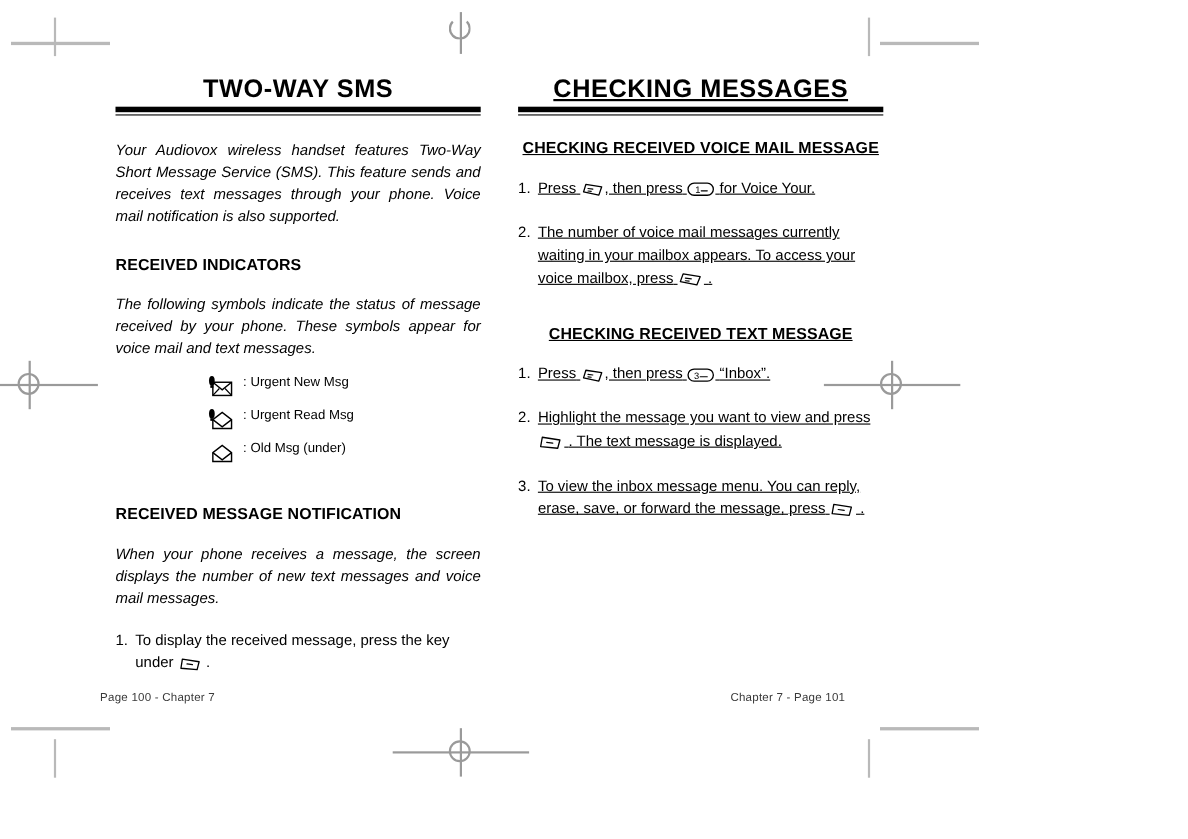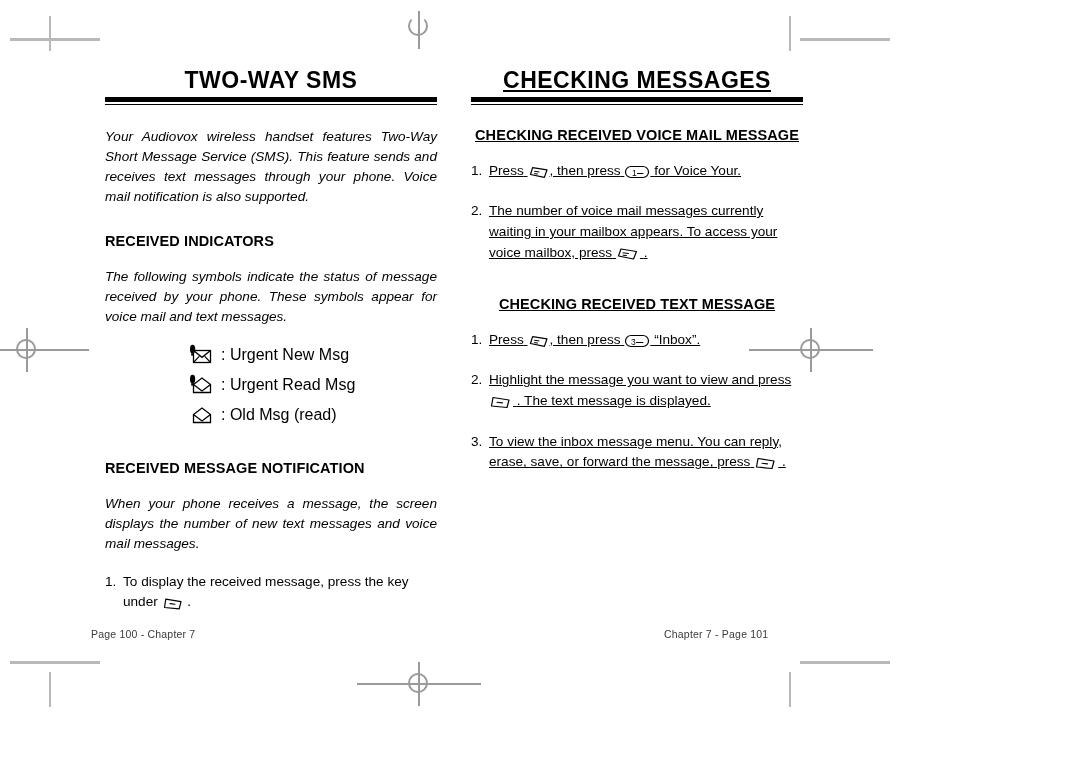--- a/index.html
+++ b/index.html
@@ -114,23 +114,23 @@
   .step-inline { display: inline; }
 
   
   ul.indicators {
     list-style: none;
     margin: 6px 0 0 0;
     padding: 0 0 0 82px;
   }
   ul.indicators li {
     display: flex;
-    align-items: center;
+    align-items: flex-start;
     height: 30px;
-    font-size: 16px;
+    font-size: 12px;
   }
   ul.indicators li .glyph {
     width: 30px;
     display: flex;
     justify-content: flex-start;
     align-items: center;
     margin-right: 4px;
   }
 
   .icon { display: inline-block; vertical-align: -4px; }
@@ -214,21 +214,21 @@
       </li>
 
 
       <li>
         <span class="glyph">
           <svg width="26" height="24" viewBox="0 0 26 24">
             <path d="M6.5 19.5 L6.5 11.5 L15 5 L23.5 11.5 L23.5 19.5 Z" fill="#fff" stroke="#000" stroke-width="1.3"></path>
             <path d="M6.5 11.5 L15 18 L23.5 11.5" fill="none" stroke="#000" stroke-width="1.3"></path>
           </svg>
         </span>
-        <span>: Old Msg (read)</span>
+        <span>: Old Msg (under)</span>
       </li>
 
 
     </ul>
 
     <h2 class="section" style="margin-top:30px;">RECEIVED MESSAGE NOTIFICATION</h2>
 
     <p class="body">When your phone receives a message, the screen displays the number of new text messages and voice mail messages.</p>
 
     <ol class="steps" style="margin-top:18px;">

